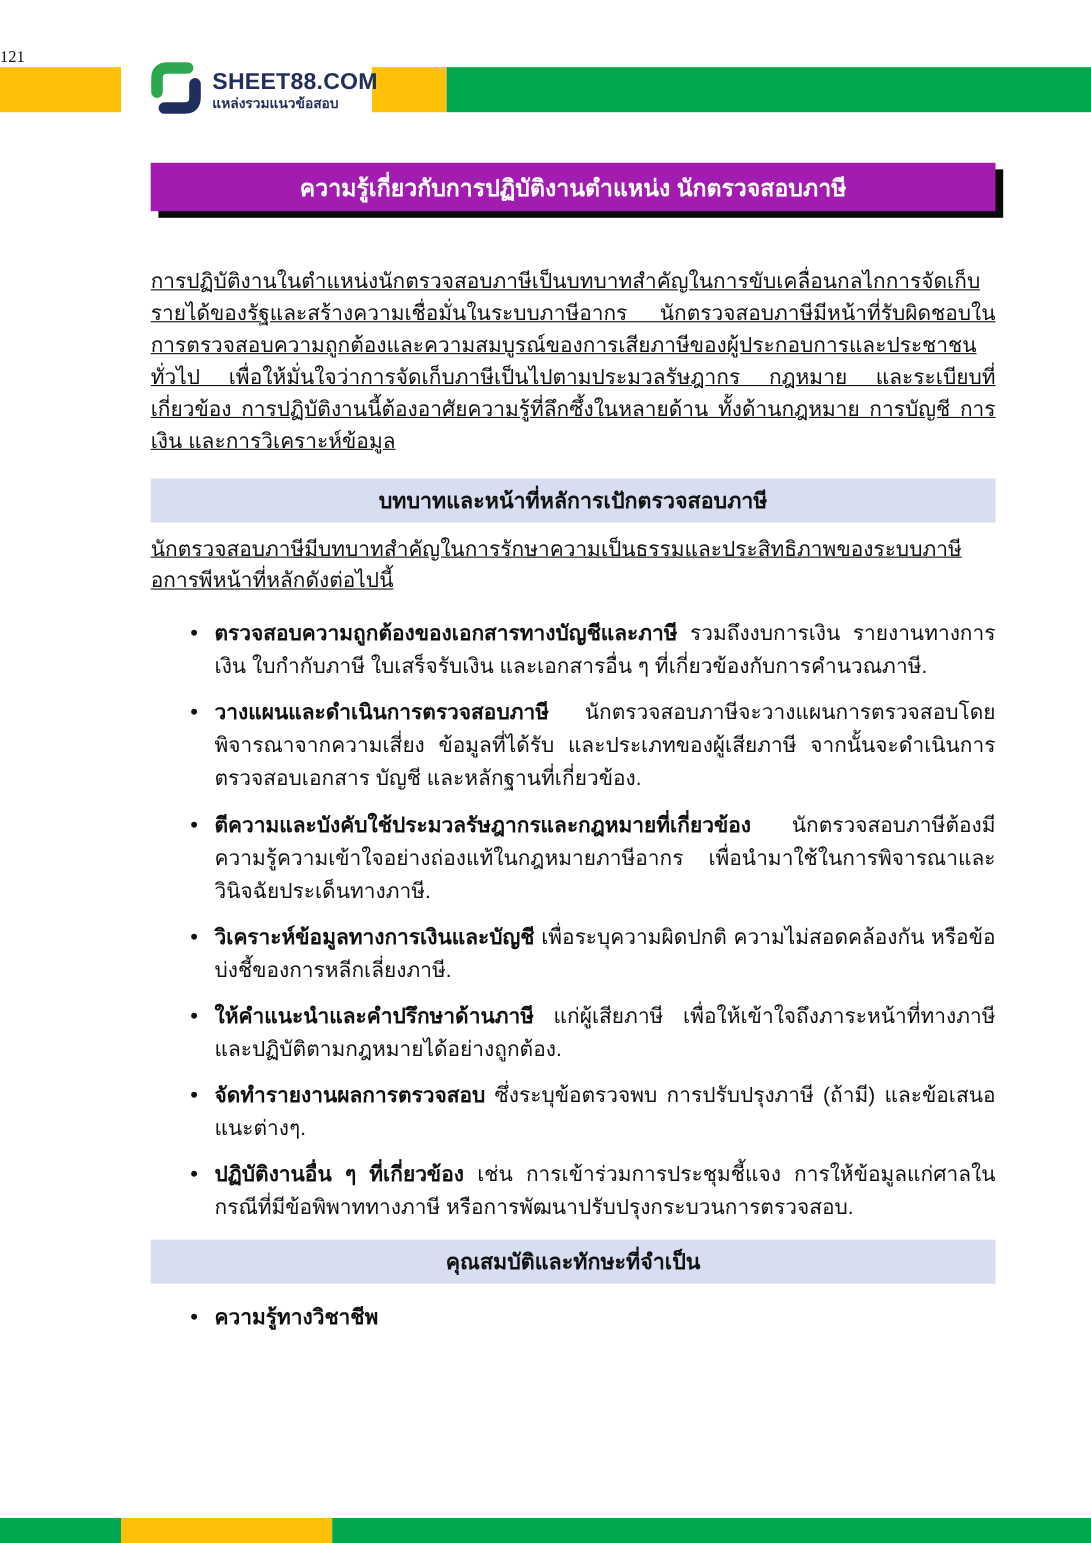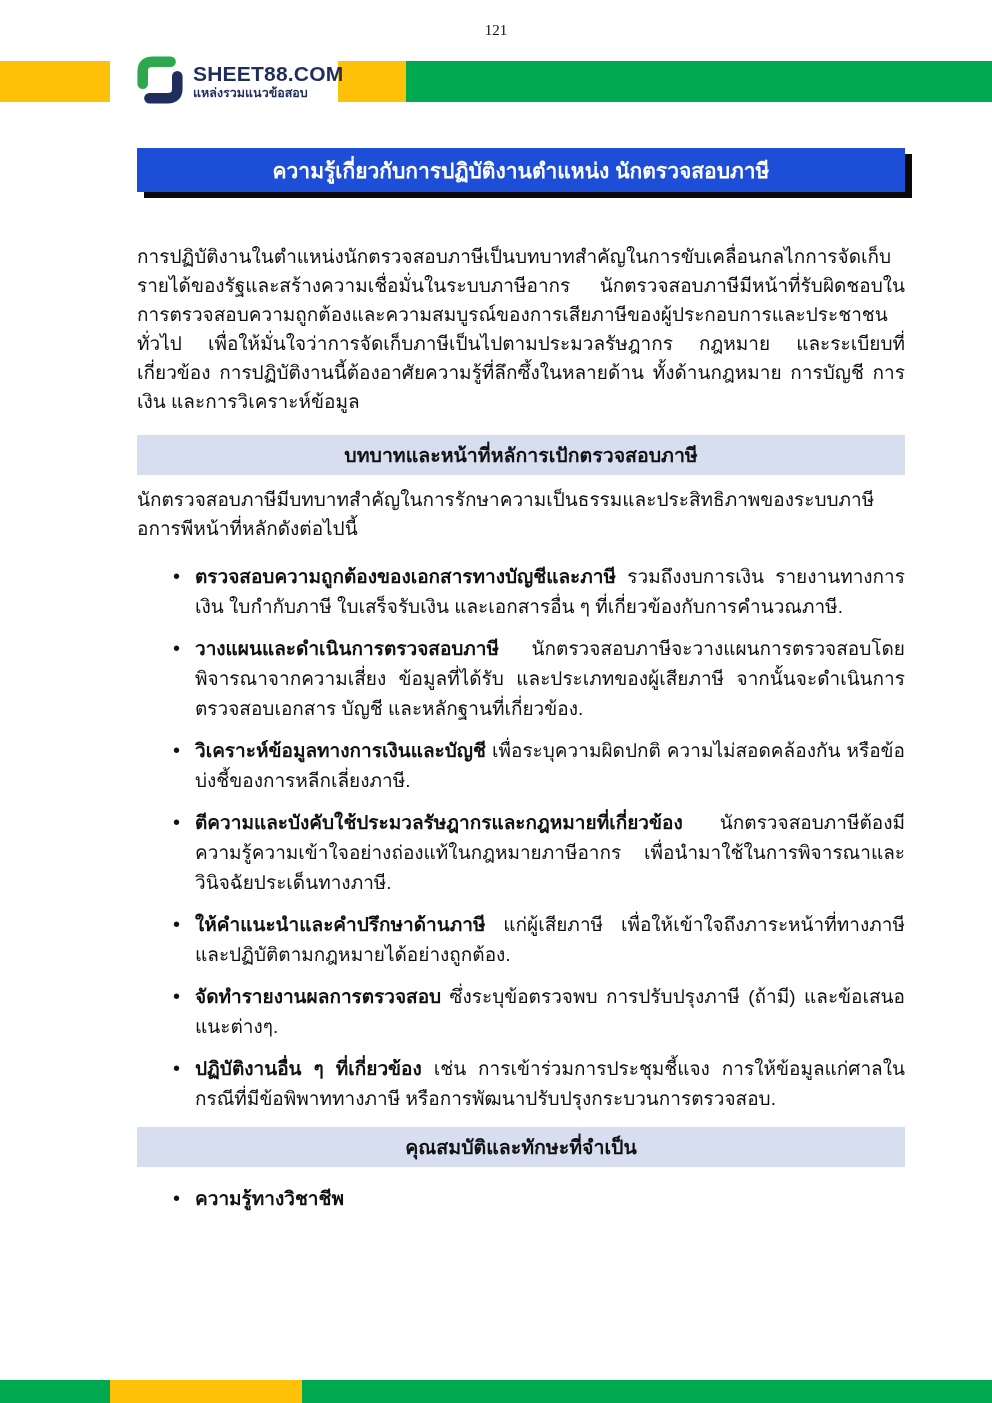--- a/index.html
+++ b/index.html
@@ -8,22 +8,22 @@
     width: 992px; height: 1403px;
     position: relative;
     background: #ffffff;
     overflow: hidden;
     font-family: "Liberation Sans", "DejaVu Sans", sans-serif;
     color: #111111;
   }
 
   
   .page-number {
-    padding-top: 22px;
-    text-align: center;
+    padding-top: 44px;
+    text-align: left;
     font-family: "Liberation Serif", "DejaVu Serif", serif;
     font-size: 15px;
     color: #111;
     height: 48px;
   }
 
   
   .header-band {
     margin-top: 13px;
     height: 41px;
@@ -49,30 +49,31 @@
   .brand-tagline {
     font-size: 12.5px; font-weight: 600; color: #1F2E5C; margin-top: 2px;
   }
 
   
   .content { margin: 0 87px 0 137px; width: 768px; }
 
   .title-banner {
     margin-top: 46px;
     height: 44px;
-    background: #1d4ed8;
+    background: #a21caf;
     box-shadow: 7px 6px 0 #0a0a0a;
     display: flex; align-items: center; justify-content: center;
     color: #ffffff; font-weight: bold; font-size: 21px;
   }
 
   .para {
     margin-top: 50px;
     font-size: 19px; line-height: 29px;
     text-align: justify;
+    text-decoration: underline;
   }
   .para.tight { margin-top: 10px; }
 
   .section-header {
     margin-top: 13px;
     height: 40px;
     background: #D7DEF0;
     display: flex; align-items: center; justify-content: center;
     font-weight: bold; font-size: 19.5px; color: #111;
   }
@@ -159,26 +160,26 @@
   <ul class="main-list">
     <li>
       <span class="b">ตรวจสอบความถูกต้องของเอกสารทางบัญชีและภาษี</span>
       <span>รวมถึงงบการเงิน รายงานทางการเงิน ใบกำกับภาษี ใบเสร็จรับเงิน และเอกสารอื่น ๆ ที่เกี่ยวข้องกับการคำนวณภาษี.</span>
     </li>
     <li>
       <span class="b">วางแผนและดำเนินการตรวจสอบภาษี</span>
       <span>นักตรวจสอบภาษีจะวางแผนการตรวจสอบโดยพิจารณาจากความเสี่ยง ข้อมูลที่ได้รับ และประเภทของผู้เสียภาษี จากนั้นจะดำเนินการตรวจสอบเอกสาร บัญชี และหลักฐานที่เกี่ยวข้อง.</span>
     </li>
     <li>
+      <span class="b">ตีความและบังคับใช้ประมวลรัษฎากรและกฎหมายที่เกี่ยวข้อง</span>
+      <span>นักตรวจสอบภาษีต้องมีความรู้ความเข้าใจอย่างถ่องแท้ในกฎหมายภาษีอากร เพื่อนำมาใช้ในการพิจารณาและวินิจฉัยประเด็นทางภาษี.</span>
+    </li>
+    <li>
       <span class="b">วิเคราะห์ข้อมูลทางการเงินและบัญชี</span>
       <span>เพื่อระบุความผิดปกติ ความไม่สอดคล้องกัน หรือข้อบ่งชี้ของการหลีกเลี่ยงภาษี.</span>
-    </li>
-    <li>
-      <span class="b">ตีความและบังคับใช้ประมวลรัษฎากรและกฎหมายที่เกี่ยวข้อง</span>
-      <span>นักตรวจสอบภาษีต้องมีความรู้ความเข้าใจอย่างถ่องแท้ในกฎหมายภาษีอากร เพื่อนำมาใช้ในการพิจารณาและวินิจฉัยประเด็นทางภาษี.</span>
     </li>
     <li>
       <span class="b">ให้คำแนะนำและคำปรึกษาด้านภาษี</span>
       <span>แก่ผู้เสียภาษี เพื่อให้เข้าใจถึงภาระหน้าที่ทางภาษีและปฏิบัติตามกฎหมายได้อย่างถูกต้อง.</span>
     </li>
     <li>
       <span class="b">จัดทำรายงานผลการตรวจสอบ</span>
       <span>ซึ่งระบุข้อตรวจพบ การปรับปรุงภาษี (ถ้ามี) และข้อเสนอแนะต่างๆ.</span>
     </li>
     <li>

